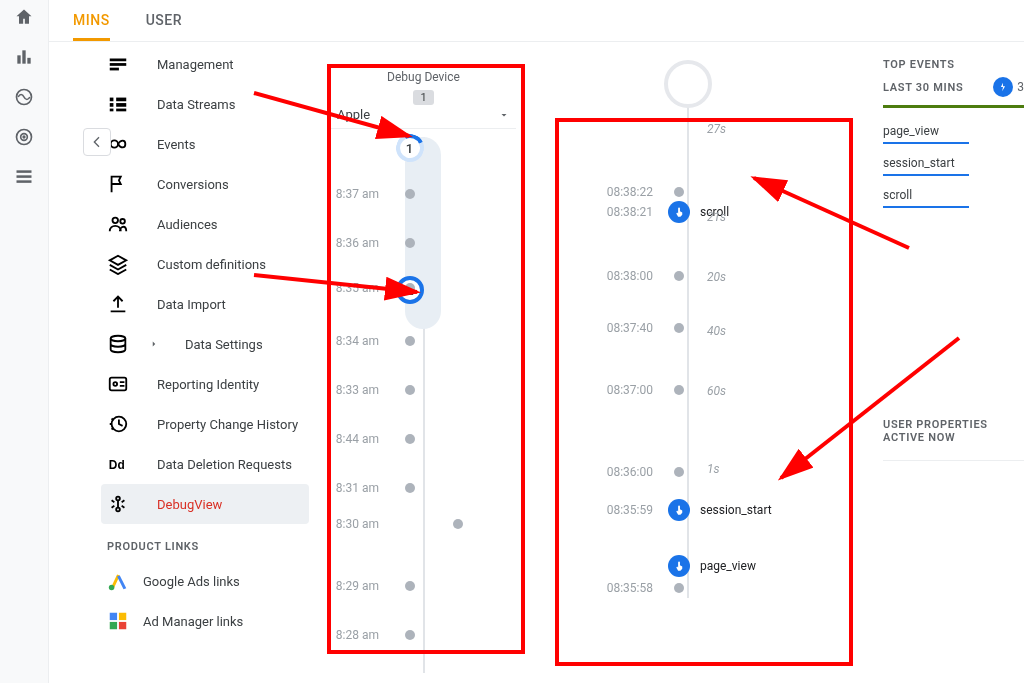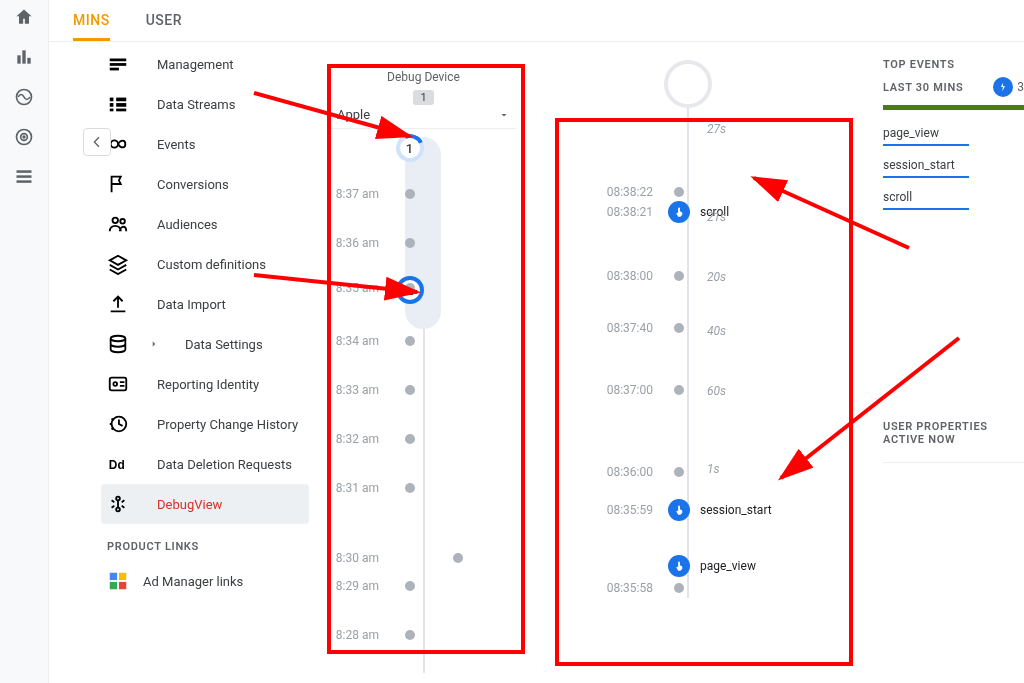--- a/index.html
+++ b/index.html
@@ -63,21 +63,21 @@
 .sec-col .stime { width: 108px; text-align: right; font-size: 12px; color: #9aa0a6; padding-right: 14px; }
 .sec-col .sdot { width: 10px; height: 10px; border-radius: 50%; background: #adb3bb; margin-left: 7px; }
 .sec-col .sdur { position: absolute; left: 148px; font-size: 12px; color: #9aa0a6; font-style: italic; }
 .sec-col .edot { width: 22px; height: 22px; border-radius: 50%; background: #1a73e8; margin-left: 1px; display: flex; align-items: center; justify-content: center; }
 .sec-col .edot svg { width: 11px; height: 11px; fill: #fff; }
 .sec-col .ename { margin-left: 10px; font-size: 12px; color: #202124; }
 
 
 .rpan { position: absolute; left: 558px; top: 16px; right: 0; padding-left: 16px; }
 .rpan h4 { font-size: 11px; letter-spacing: .7px; color: #5f6368; font-weight: 600; padding: 0 0 6px 0; }
-.rpan .sub { display: flex; align-items: center; justify-content: space-between; padding-bottom: 8px; border-bottom: 5px solid #4d7c0f; margin-bottom: 10px; }
+.rpan .sub { display: flex; align-items: center; justify-content: space-between; padding-bottom: 8px; border-bottom: 3px solid #4d7c0f; margin-bottom: 10px; }
 .rpan .sub .t { font-size: 11px; letter-spacing: .7px; color: #5f6368; font-weight: 600; }
 .rpan .topev { font-size: 12px; color: #3c4043; padding: 6px 0 4px 0; border-bottom: 2px solid #1a73e8; width: 86px; margin-bottom: 6px; }
 .rpan .sec2 { margin-top: 210px; }
 .rpan .line { border-top: 1px solid #eceef0; margin-top: 10px; }
 .blueic { width: 20px; height: 20px; border-radius: 50%; background: #1a73e8; display: flex; align-items: center; justify-content: center; }
 .blueic svg { width: 10px; height: 10px; fill: #fff; }
 
 
 .anno { position: absolute; border: 4px solid #ff0000; pointer-events: none; z-index: 50; }
 .arrow { position: absolute; z-index: 51; pointer-events: none; }
@@ -250,20 +250,30 @@
                 </svg>
               </span>
               <span class="lbl">DebugView</span>
             </div>
           </div>
         <div class="sec-hdr">PRODUCT LINKS</div>
         <div id="plinks">
             <div class="pli">
               <span class="logo-dot">
                 <svg width="22" height="22" viewBox="0 0 24 24">
+                  <path d="M4 20L11 5l3 1-7 15z" fill="#fbbc04"></path>
+                  <path d="M14 6l7 14-3 1-7-14z" fill="#4285f4"></path>
+                  <circle cx="5" cy="19" r="3" fill="#34a853"></circle>
+                </svg>
+              </span>
+              <span class="lbl">Google Ads links</span>
+            </div>
+            <div class="pli">
+              <span class="logo-dot">
+                <svg width="22" height="22" viewBox="0 0 24 24">
                   <rect x="3" y="3" width="8" height="8" fill="#4285f4"></rect>
                   <rect x="13" y="3" width="8" height="8" fill="#fbbc04"></rect>
                   <rect x="3" y="13" width="8" height="8" fill="#34a853"></rect>
                   <rect x="13" y="13" width="8" height="8" fill="#ea4335"></rect>
                 </svg>
               </span>
               <span class="lbl">Ad Manager links</span>
             </div>
             <div class="pli"></div>
           </div>
@@ -312,28 +322,28 @@
                 </div>
                 <div class="row" style="top: 199px;">
                   <span class="time">8:34 am</span>
                   <span class="dot"></span>
                 </div>
                 <div class="row" style="top: 248px;">
                   <span class="time">8:33 am</span>
                   <span class="dot"></span>
                 </div>
                 <div class="row" style="top: 297px;">
-                  <span class="time">8:32 am</span>
+                  <span class="time">8:44 am</span>
                   <span class="dot"></span>
                 </div>
                 <div class="row" style="top: 346px;">
                   <span class="time">8:31 am</span>
                   <span class="dot"></span>
                 </div>
-                <div class="row" style="top: 416px; gap: 48px;">
+                <div class="row" style="top: 382px; gap: 48px;">
                   <span class="time">8:30 am</span>
                   <span class="dot"></span>
                 </div>
                 <div class="row" style="top: 444px;">
                   <span class="time">8:29 am</span>
                   <span class="dot"></span>
                 </div>
                 <div class="row" style="top: 493px;">
                   <span class="time">8:28 am</span>
                   <span class="dot"></span>

